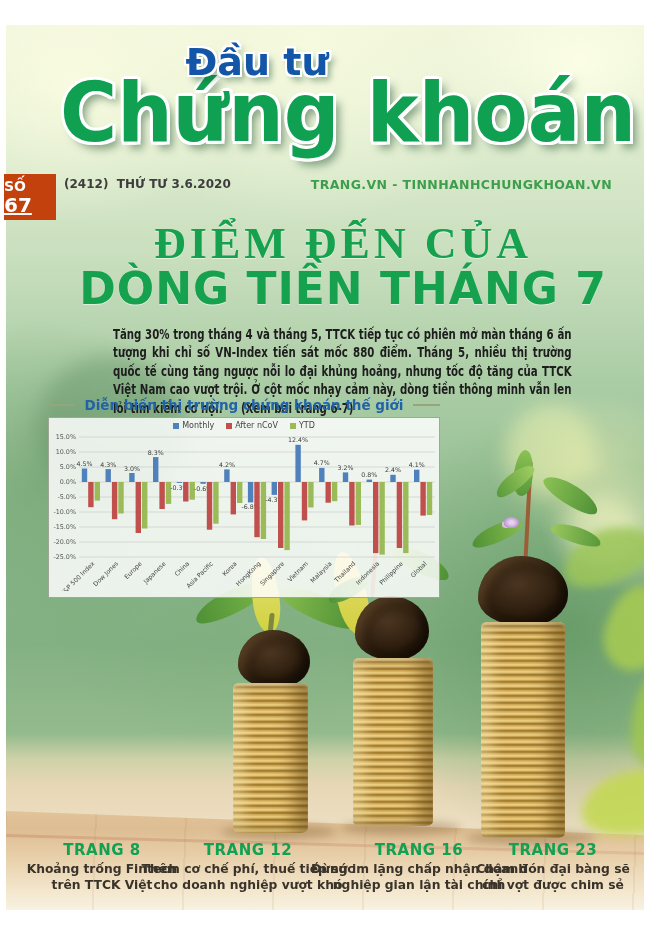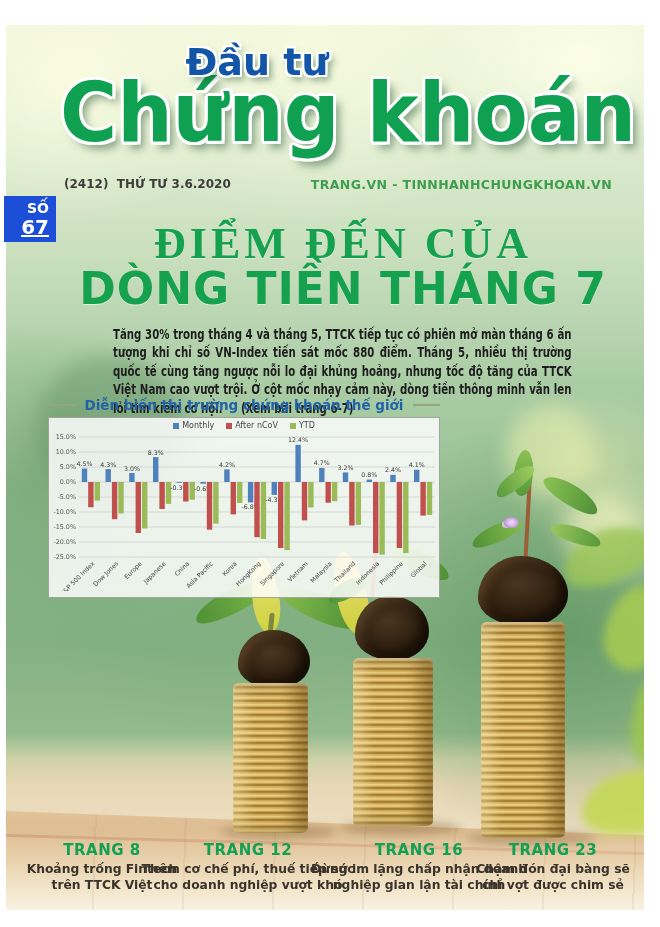--- a/index.html
+++ b/index.html
@@ -32,22 +32,22 @@
     box-shadow:inset -14px 0 18px rgba(92,62,12,.5), inset 12px 0 14px rgba(255,242,190,.4), inset 0 3px 2px rgba(255,240,190,.6);}
   .soil{position:absolute;background:radial-gradient(60% 55% at 45% 40%,#4a3520,#2a1b0c 85%);
     border-radius:48% 52% 44% 50%/60% 55% 45% 40%;
     box-shadow:inset -8px -6px 10px rgba(0,0,0,.5), inset 6px 4px 8px rgba(120,90,55,.5);}
   .leaf{position:absolute;border-radius:50% 50% 50% 50%/60% 60% 42% 42%;}
   .stem{position:absolute;border-radius:3px;}
   .flower{position:absolute;width:15px;height:11px;border-radius:50% 60% 55% 50%;
     background:radial-gradient(#e6d2ef 20%,#b98fd0 75%);box-shadow:-4px 2px 0 -2px #d7bfe6;}
   .foliage{position:absolute;filter:blur(5px);opacity:.85;border-radius:50% 50% 50% 50%/62% 62% 40% 40%;}
   
-  .issue-box{position:absolute;left:4px;top:174px;width:52px;height:46px;background:#1d4ed8;
-    color:#fff;text-align:right;padding:4px 7px 0 0;box-sizing:border-box;line-height:1.15;margin-top:22px;}
+  .issue-box{position:absolute;left:4px;top:174px;width:52px;height:46px;background:#c2410c;
+    color:#fff;text-align:left;padding:4px 7px 0 0;box-sizing:border-box;line-height:1.15;}
   .issue-box .lbl{font-size:14px;font-weight:800;display:block;}
   .issue-box .num{font-size:20px;font-weight:800;display:block;text-decoration:underline;}
   .mast-top{position:absolute;left:257px;top:40px;transform:translateX(-50%);
     font-size:38px;font-weight:900;color:#1356a8;letter-spacing:0;white-space:nowrap;
     text-shadow:-2px 0 0 #fff,2px 0 0 #fff,0 -2px 0 #fff,0 2px 0 #fff,-2px -2px 0 #fff,2px 2px 0 #fff,-2px 2px 0 #fff,2px -2px 0 #fff,4px 5px 7px rgba(25,80,45,.55);}
   .mast-main{position:absolute;left:348px;top:68px;transform:translateX(-50%) scaleY(1.04);
     font-size:78px;font-weight:900;color:#0fa052;letter-spacing:0px;white-space:nowrap;
     text-shadow:-3px 0 0 #fff,3px 0 0 #fff,0 -3px 0 #fff,0 3px 0 #fff,-2px -2px 0 #fff,3px 3px 0 #fff,-2px 3px 0 #fff,3px -2px 0 #fff,6px 7px 8px rgba(22,75,42,.5);}
   .date-line{position:absolute;left:64px;top:177px;font-size:12px;font-weight:600;color:#3d3d3d;white-space:pre;}
   .site-line{position:absolute;right:48px;top:177px;font-size:12.5px;font-weight:600;color:#3f9e4d;letter-spacing:.4px;}

